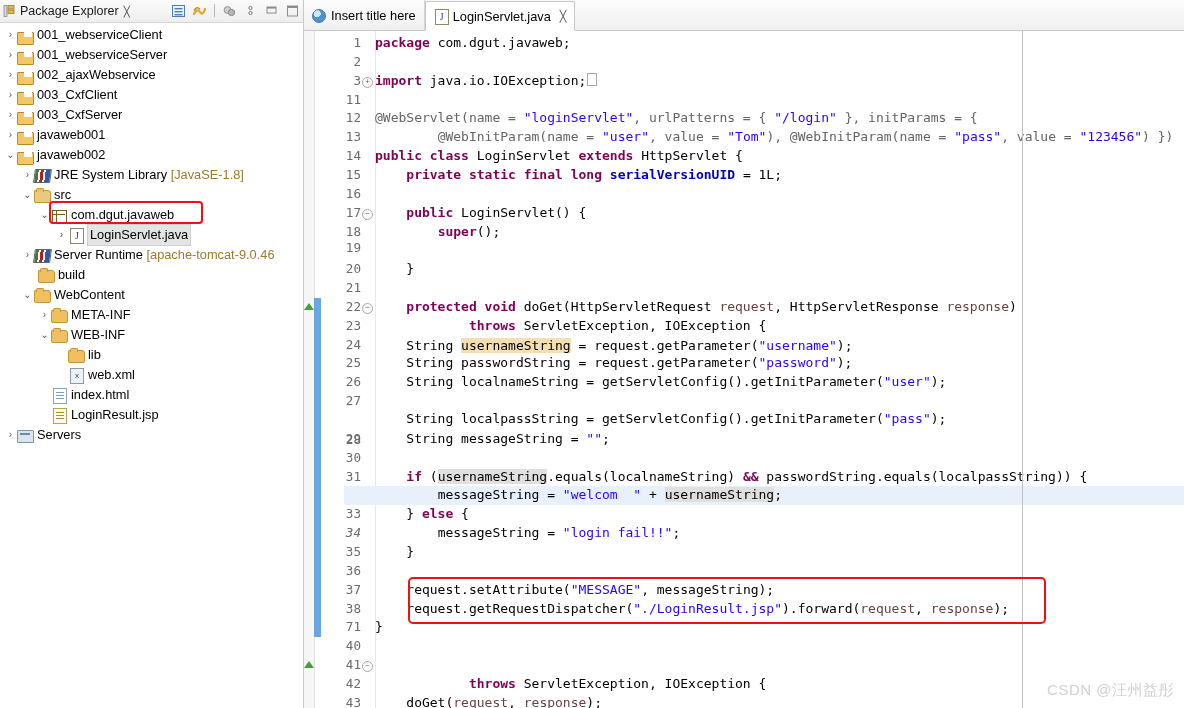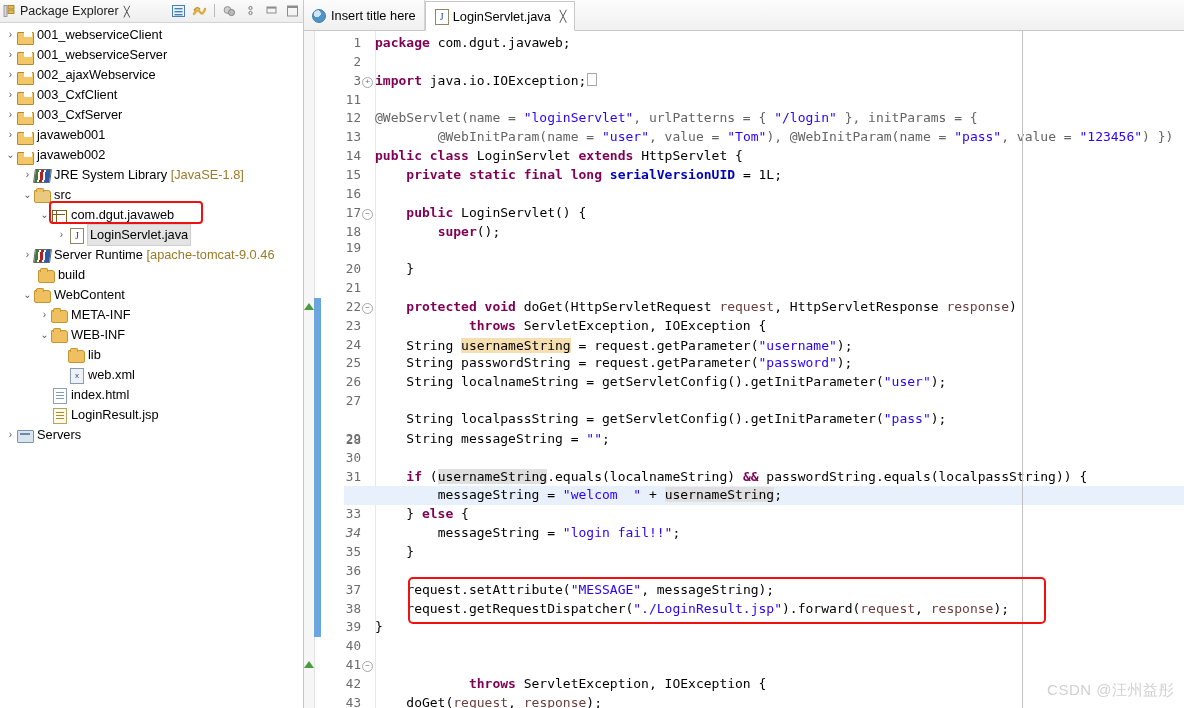--- a/index.html
+++ b/index.html
@@ -583,21 +583,21 @@
           <div class="lnum" style="top: 398.85px;">29</div>
           <div class="lnum" style="top: 417.7px;">30</div>
           <div class="lnum" style="top: 436.55px;">31</div>
           <div class="lnum" style="top: 455.4px;">32</div>
           <div class="lnum" style="top: 474.25px;">33</div>
           <div class="lnum" style="top: 493.1px; font-style: italic;">34</div>
           <div class="lnum" style="top: 511.95px;">35</div>
           <div class="lnum" style="top: 530.8px;">36</div>
           <div class="lnum" style="top: 549.65px;">37</div>
           <div class="lnum" style="top: 568.5px;">38</div>
-          <div class="lnum" style="top: 587.35px;">39</div>
+          <div class="lnum" style="top: 587.35px;">71</div>
           <div class="lnum" style="top: 606.2px;">40</div>
           <div class="lnum" style="top: 625.05px;">41</div>
           <div class="lnum" style="top: 643.9px;">42</div>
           <div class="lnum" style="top: 662.75px;">43</div>
         </div>
       <div id="foldbar">
           <div class="fold-mark plus" style="top: 45.7px; left: 1px;"></div>
           <div class="fold-mark minus" style="top: 177.65px; left: 1px;"></div>
           <div class="fold-mark minus" style="top: 271.9px; left: 1px;"></div>
           <div class="fold-mark minus" style="top: 630.05px; left: 1px;"></div>

